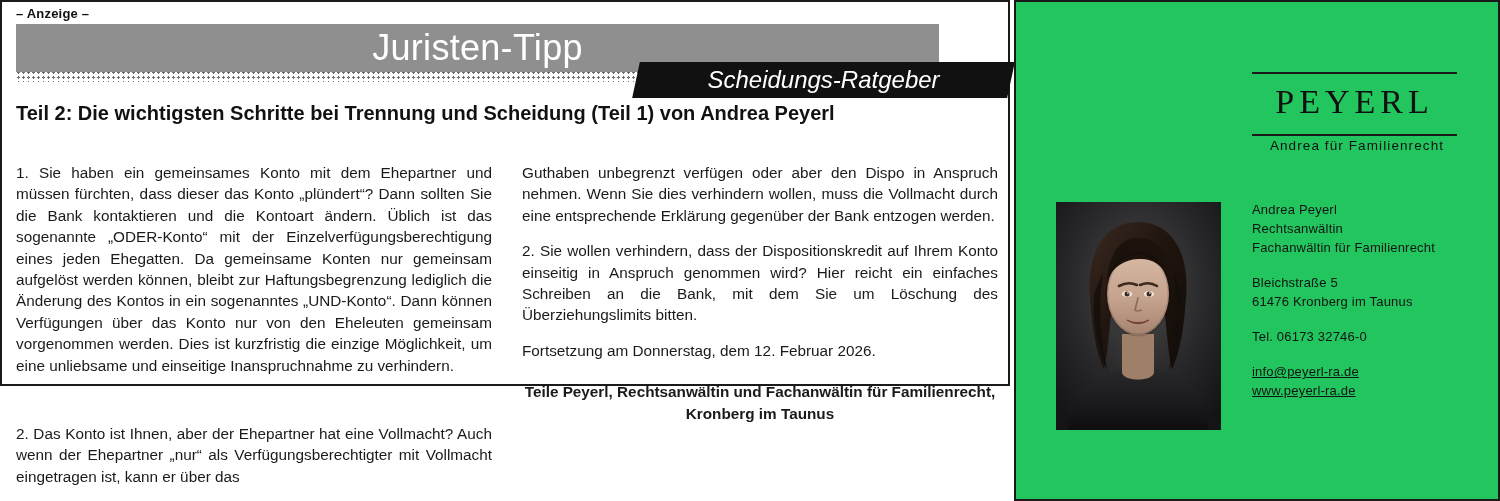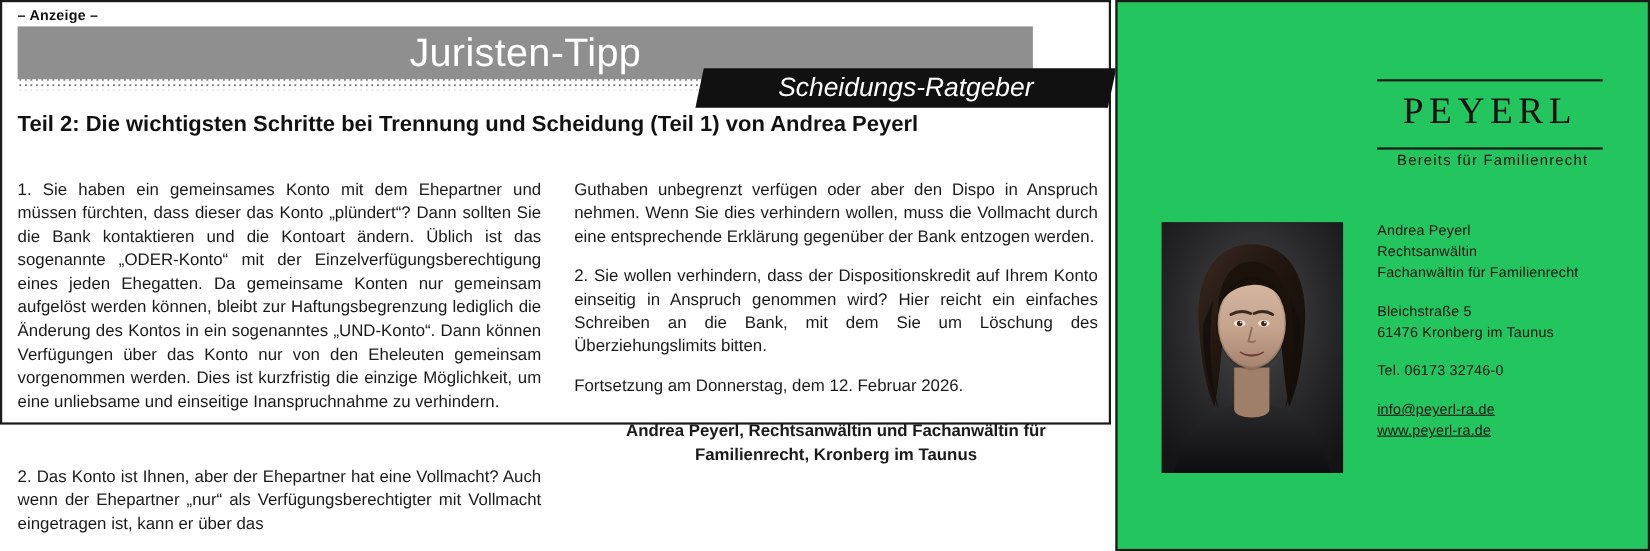--- a/index.html
+++ b/index.html
@@ -229,31 +229,31 @@
 
     <div class="columns">
       <div class="col col-left">
         <p>1. Sie haben ein gemeinsames Konto mit dem Ehepartner und müssen fürchten, dass dieser das Konto „plündert“? Dann sollten Sie die Bank kontaktieren und die Kontoart ändern. Üblich ist das sogenannte „ODER-Konto“ mit der Einzelverfügungsberechtigung eines jeden Ehegatten. Da gemeinsame Konten nur gemeinsam aufgelöst werden können, bleibt zur Haftungsbegrenzung lediglich die Änderung des Kontos in ein sogenanntes „UND-Konto“. Dann können Verfügungen über das Konto nur von den Eheleuten gemeinsam vorgenommen werden. Dies ist kurzfristig die einzige Möglichkeit, um eine unliebsame und einseitige Inanspruchnahme zu verhindern.</p>
         <p>2. Das Konto ist Ihnen, aber der Ehepartner hat eine Vollmacht? Auch wenn der Ehepartner „nur“ als Verfügungsberechtigter mit Vollmacht eingetragen ist, kann er über das</p>
       </div>
       <div class="col col-right">
         <p>Guthaben unbegrenzt verfügen oder aber den Dispo in Anspruch nehmen. Wenn Sie dies verhindern wollen, muss die Vollmacht durch eine entsprechende Erklärung gegenüber der Bank entzogen werden.</p>
         <p>2. Sie wollen verhindern, dass der Dispositionskredit auf Ihrem Konto einseitig in Anspruch genommen wird? Hier reicht ein einfaches Schreiben an die Bank, mit dem Sie um Löschung des Überziehungslimits bitten.</p>
         <p>Fortsetzung am Donnerstag, dem 12. Februar 2026.</p>
-        <p class="center-bold">Andrea Peyerl, Rechtsanwältin und Fachanwältin für Familienrecht, Kronberg im Taunus</p>
+        <p class="center-bold">Teile Peyerl, Rechtsanwältin und Fachanwältin für Familienrecht, Kronberg im Taunus</p>
       </div>
     </div>
   </div>
 
   <div class="card">
 
     <div class="logo-rule logo-rule-top"></div>
     <div class="logo-name">PEYERL</div>
     <div class="logo-rule logo-rule-bottom"></div>
-    <div class="logo-tag">Bereits für Familienrecht</div>
+    <div class="logo-tag">Andrea für Familienrecht</div>
 
     <div class="portrait">
       <svg width="165" height="228" viewBox="0 0 165 228">
         <defs>
           <radialGradient id="bgG" cx="50%" cy="38%" r="72%">
             <stop offset="0%" stop-color="#4a4a48"></stop>
             <stop offset="60%" stop-color="#27272a"></stop>
             <stop offset="100%" stop-color="#141416"></stop>
           </radialGradient>
           <linearGradient id="skinG" x1="0" y1="0" x2="0" y2="1">

